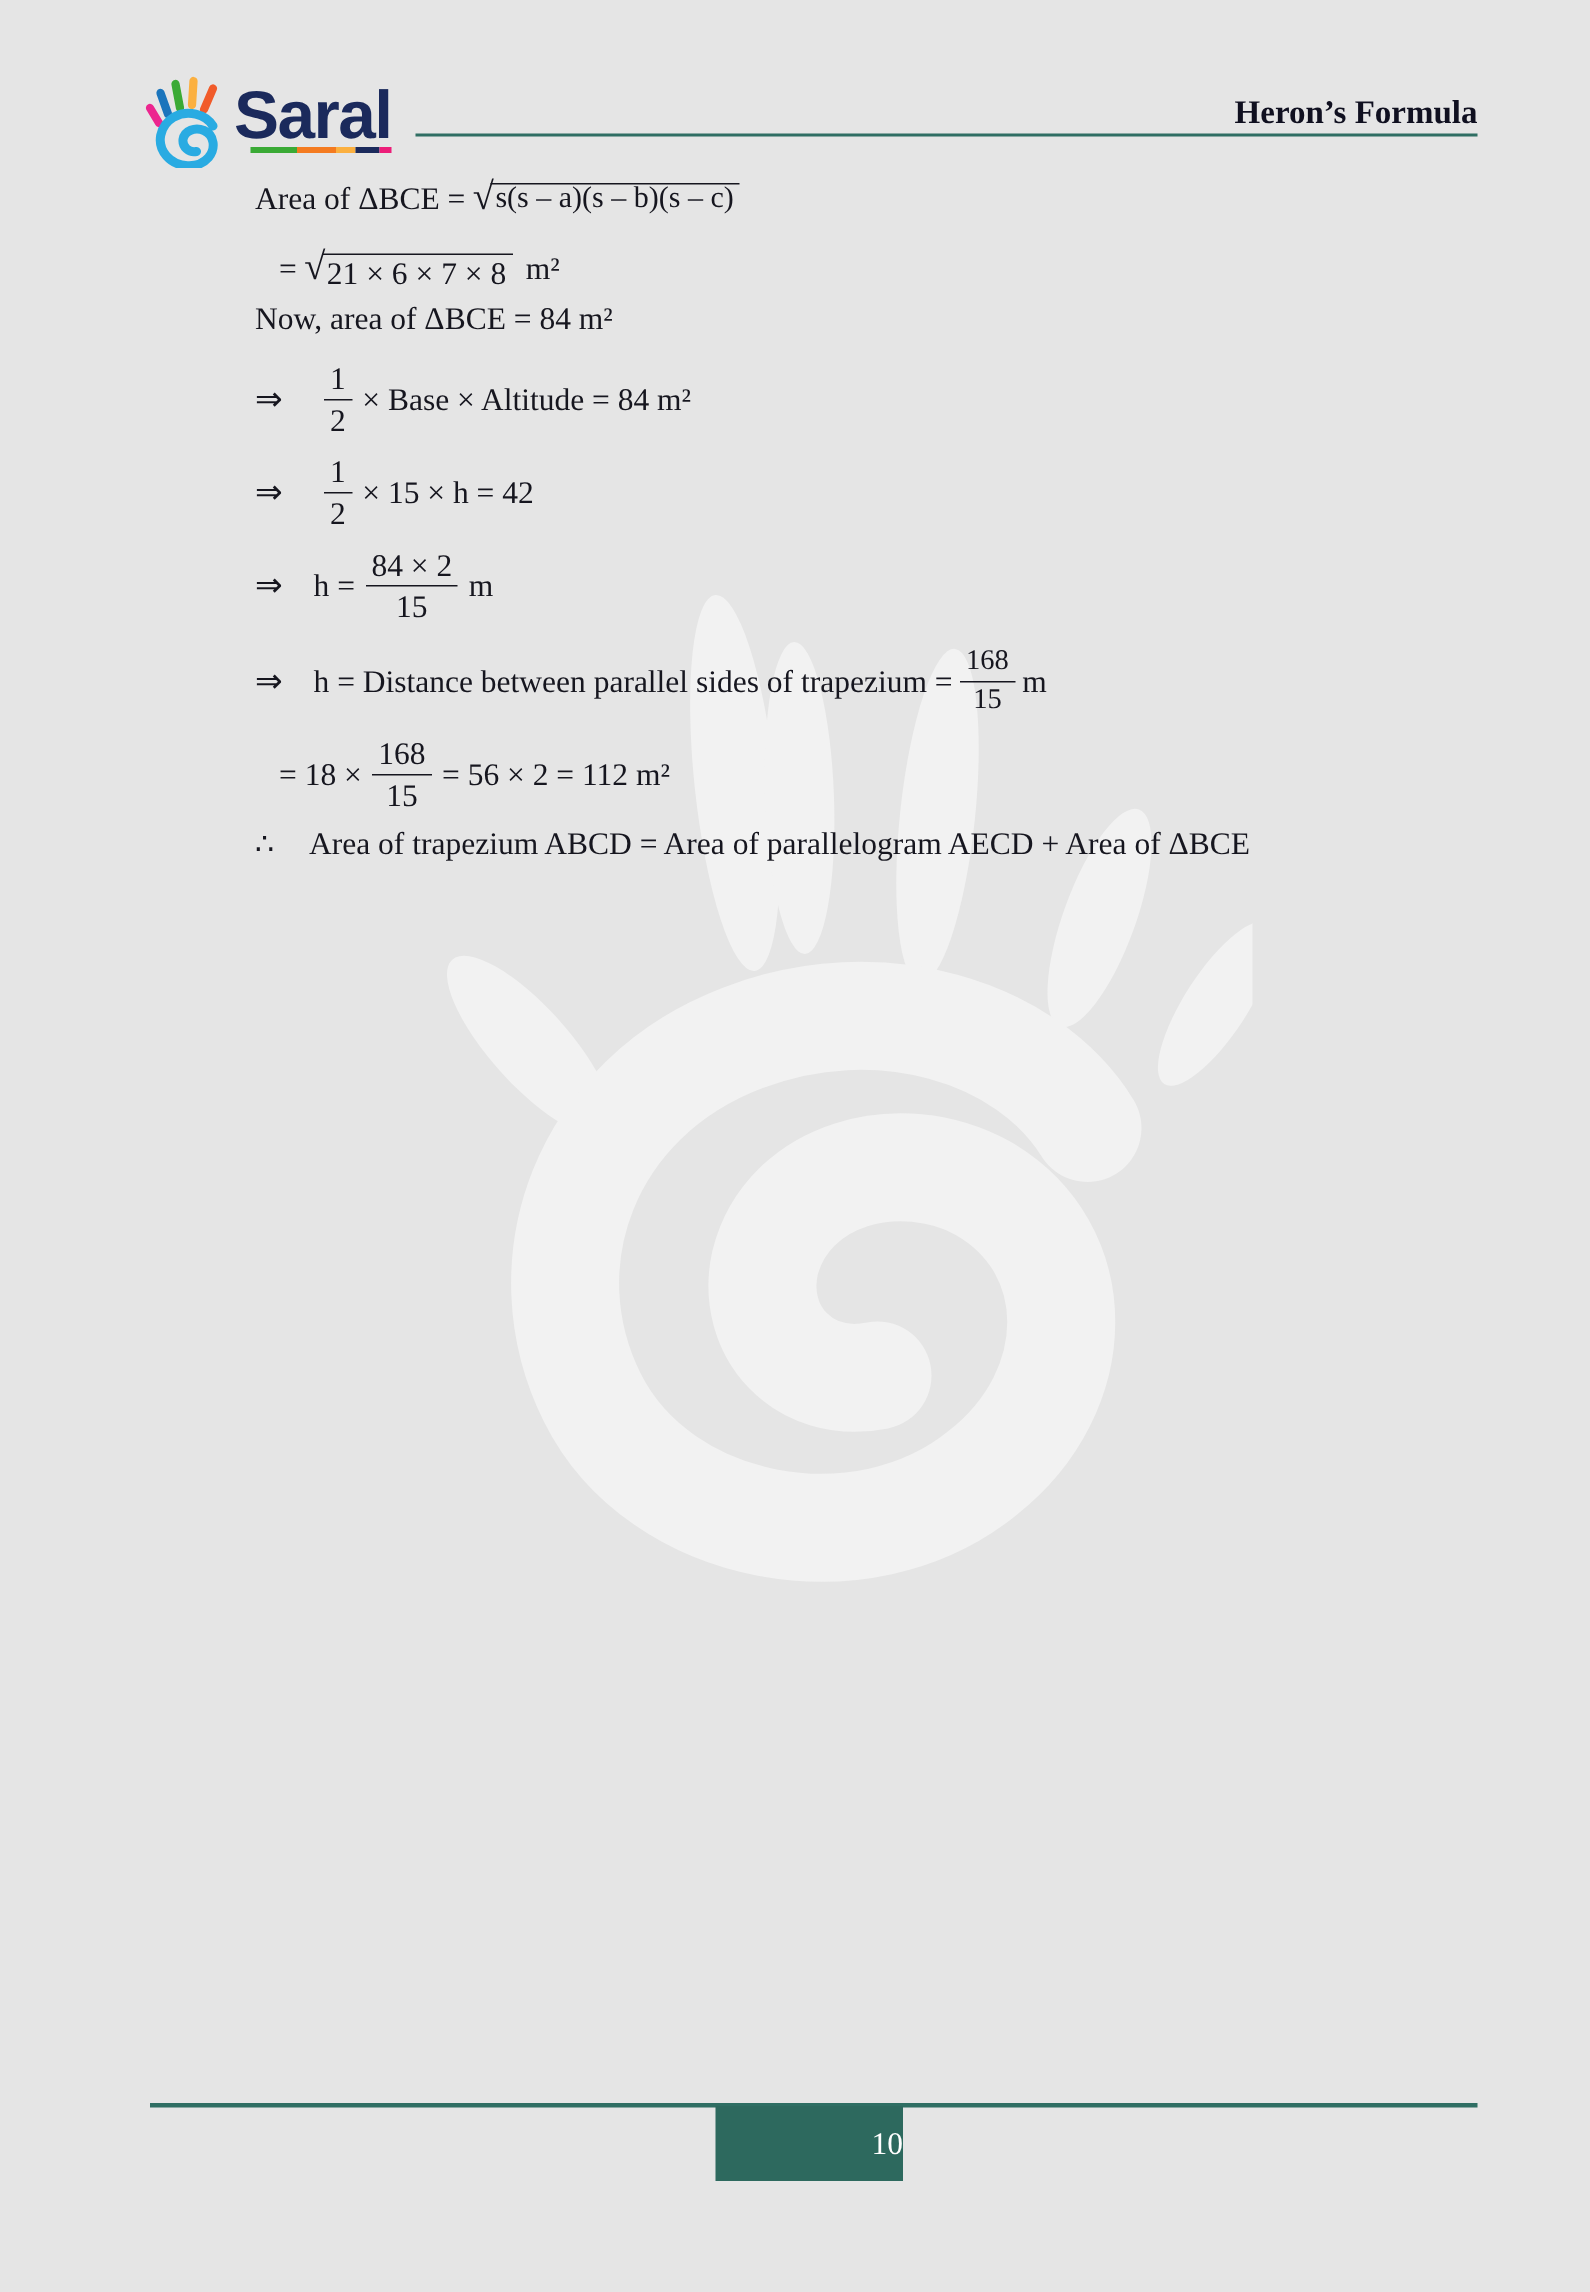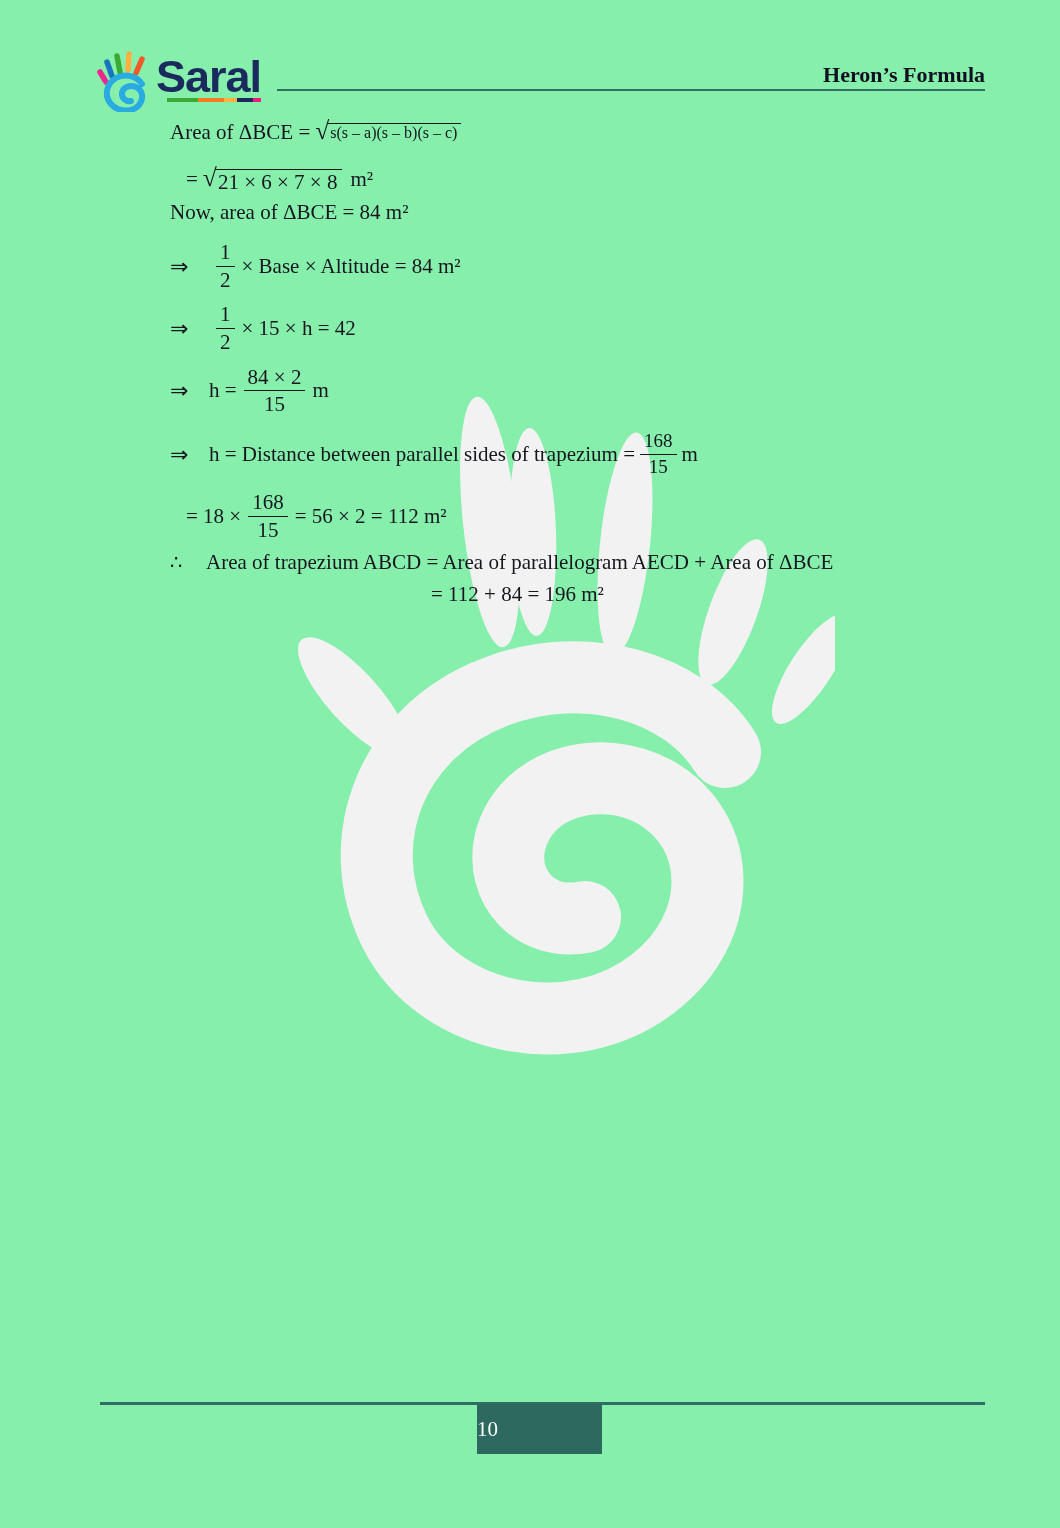--- a/index.html
+++ b/index.html
@@ -1,17 +1,17 @@
 <!DOCTYPE html>
 <html><head>
 <meta charset="utf-8">
 <style>
   html,body { margin:0; padding:0; background:#ffffff; }
   .page {
-    position:relative; width:1060px; height:1528px; background:#86efac;
+    position:relative; width:1060px; height:1528px; background:#e5e5e5;
     overflow:hidden; font-family:"Liberation Serif", serif; color:#16161f;
   }
 
   
   .logo { position:absolute; left:97px; top:42px; width:260px; height:70px; z-index:2; }
   .logo svg.hand { position:absolute; left:0; top:0; }
   .wordmark {
     position:absolute; left:59px; top:12px; font-family:"Liberation Sans", sans-serif;
     font-weight:bold; font-size:45px; line-height:1; color:#1b2a5c; letter-spacing:-1px;
   }
@@ -57,34 +57,34 @@
   }
 
   .frac { display:inline-block; text-align:center; line-height:1.08; margin:0 7px; flex:0 0 auto; }
   .frac .num { display:block; border-bottom:1.7px solid #16161f; padding:0 4px 2px; }
   .frac .den { display:block; padding-top:2px; }
   .frac.small { font-size:19px; margin:0 5px; }
 
   .sqrt { white-space:nowrap; margin-left:5px; }
   .sqrt .sign { font-size:1.22em; letter-spacing:-2px; }
   .radicand-sm {
-    display:inline-block; border-top:1.6px solid #16161f; font-size:16px;
+    display:inline-block; border-top:1.6px solid #16161f; font-size:20px;
     line-height:18px; vertical-align:1px; padding:0 4px 0 3px;
   }
   .radicand-lg {
     display:inline-block; border-top:1.7px solid #16161f;
     line-height:24px; vertical-align:-3px; padding:0 5px 0 3px;
   }
   .after-sqrt { margin-left:8px; }
 
   
   .footer-rule { position:absolute; left:100px; top:1402px; width:885px; height:3px; background:#2f6e63; z-index:1; }
   .page-badge {
     position:absolute; left:477px; top:1404px; width:125px; height:50px; background:#2d695e;
-    color:#ffffff; display:flex; align-items:center; justify-content:flex-start;
+    color:#ffffff; display:flex; align-items:center; justify-content:flex-end;
     font-size:21px; z-index:2;
   }
 </style>
 </head>
 <body>
 
 <div class="page">
 
   <div class="watermark">
     <svg width="580" height="720" viewBox="0 0 580 720">
@@ -183,23 +183,20 @@
           <span class="num">168</span>
           <span class="den">15</span>
         </span>
       <span>= 56 × 2 = 112 m²</span>
     </div>
 
     <div class="mline" id="l11">
       <span class="therefore">∴</span><span>Area of trapezium ABCD = Area of parallelogram AECD + Area of ΔBCE</span>
     </div>
 
-    <div class="mline" id="l12">
-      <span>= 112 + 84 = 196 m²</span>
-    </div>
 
   </div>
 
   <div class="footer-rule"></div>
   <div class="page-badge">
     <span>10</span>
   </div>
 
 </div>
 

